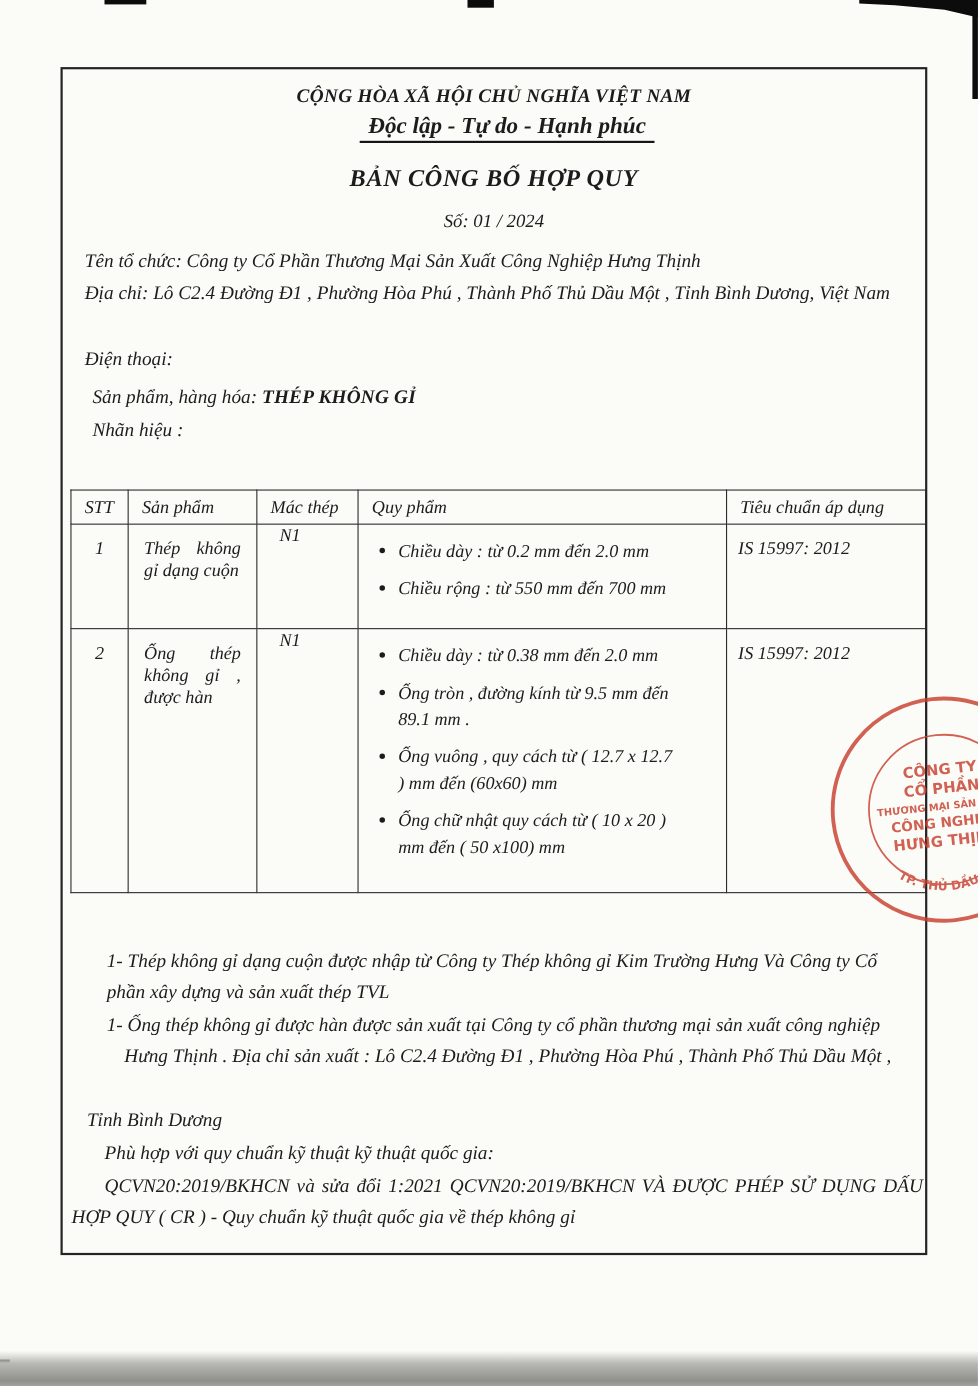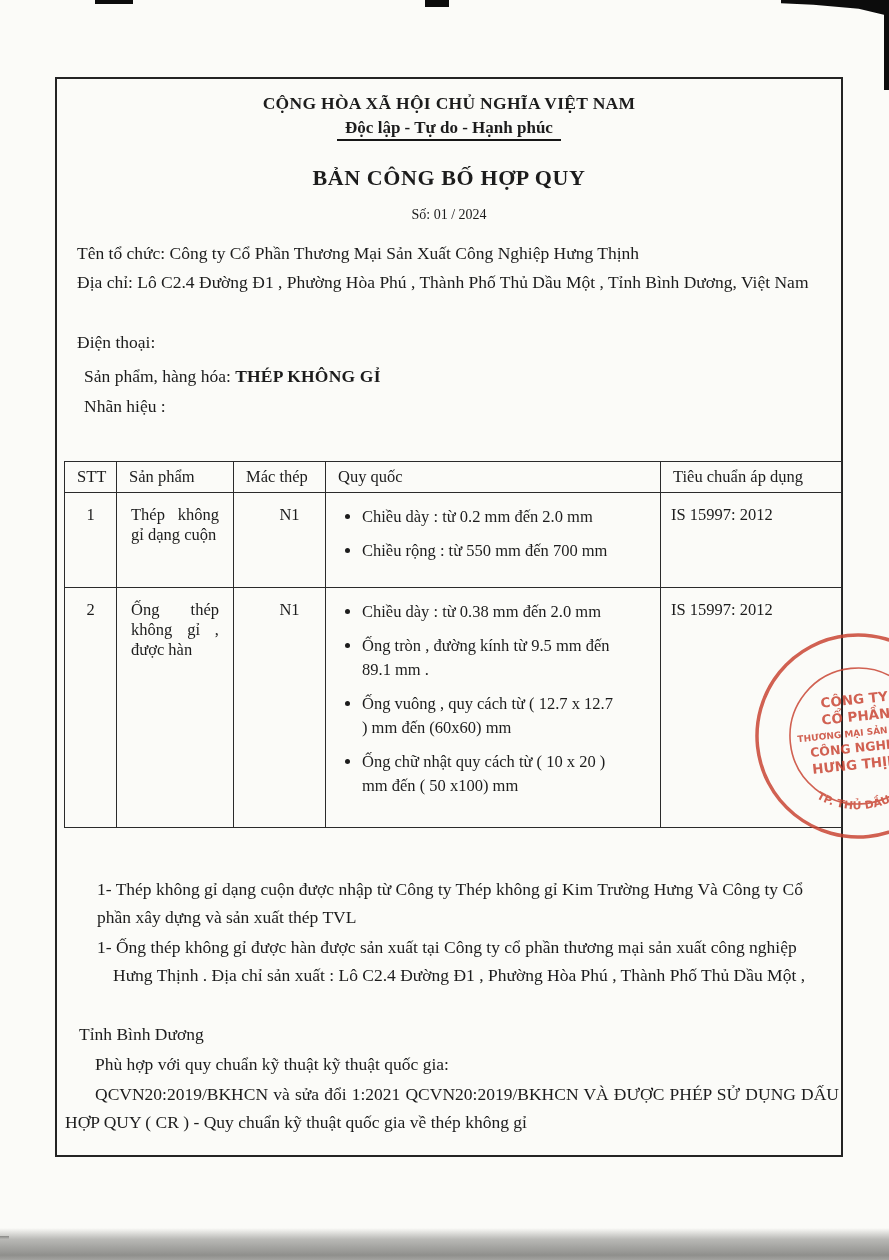--- a/index.html
+++ b/index.html
@@ -13,30 +13,30 @@
   .art-top-1 { left:95px; top:0; width:38px; height:4px; }
   .art-top-2 { left:425px; top:0; width:24px; height:7px; }
   .art-top-right { right:0; top:0; width:108px; height:16px;
     clip-path:polygon(0 0,100% 0,100% 100%,72% 55%,30% 30%,0 20%); }
   .art-right-strip { right:0; top:0; width:5px; height:90px; }
   .art-bottom-dot { left:0; top:1236px; width:9px; height:16px; }
   .bottom-band { position:absolute; left:0; bottom:0; width:100%; height:32px;
     background:linear-gradient(to bottom, rgba(190,190,187,0) 0%, #b9b9b6 35%, #8f8f8c 85%, #a3a3a0 100%); }
 
   
-  .frame { position:absolute; left:55px; top:77px; width:784px; height:1076px;
-    border:2px solid #242424; }
+  .frame { position:absolute; left:55px; top:61px; width:784px; height:1076px;
+    border:2px solid #242424;font-style:italic; }
   .abs { position:absolute; }
   .center { width:100%; text-align:center; }
 
   .nat-title { top:14px; font-size:17.5px; font-weight:bold; letter-spacing:.3px; }
-  .motto { top:39px; font-size:17px; font-weight:bold; }
+  .motto { top:39px; font-size:21px; font-weight:bold;margin-left:12px; }
   .motto span { border-bottom:2px solid #161616; padding:0 8px 2px; }
   .doc-title { top:86px; font-size:22px; font-weight:bold; letter-spacing:.6px; }
-  .doc-no { top:128px; font-size:14px; }
+  .doc-no { top:128px; font-size:17px; }
 
   .para { font-size:17.5px; line-height:1.55; }
   .p-org   { left:20px; top:161px; width:745px; }
   .p-addr  { left:20px; top:190px; width:748px; }
   .p-phone { left:20px; top:250px; }
   .p-prod  { left:27px; top:284px; }
   .p-prod b { letter-spacing:.2px; }
   .p-brand { left:27px; top:314px; }
   .p-intro { left:27px; top:344px; }
 
@@ -44,21 +44,21 @@
   .tbl-wrap { left:7px; top:382px; width:777px; }
   table { border-collapse:collapse; width:777px; table-layout:fixed;
     font-size:16.5px; }
   td,th { border:1.7px solid #2b2b2b; vertical-align:top; text-align:left;
     font-weight:normal; padding:8px 10px; }
   th { height:22px; vertical-align:middle; padding:4px 12px;margin-left:32px; }
   .c-stt { width:52px; } .c-sp { width:117px; } .c-mt { width:92px; }
   .c-qc { width:335px; } .c-tc { width:181px; }
   td.stt { text-align:center; padding-top:12px; }
   td.sp  { text-align:justify; padding:12px 14px; }
-  td.mt  { padding:12px 0 0 20px;text-align:center; }
+  td.mt  { padding:0 0 0 20px; }
   td.tc  { padding:12px 8px 0 10px; }
   .qc-list { margin:4px 0 0 26px; padding:0; width:255px; }
   .qc-list li { margin-bottom:10px; line-height:1.45; }
 
   .note { font-size:17.5px; line-height:1.6; }
   .n1 { left:40px; top:796px; width:724px; }
   .n2 { left:40px; top:854px; width:726px; padding-left:16px; text-indent:-16px; box-sizing:border-box; }
   .n-prov { left:22px; top:941px; }
   .n-intro { left:38px; top:971px; }
   .n-detail { left:8px; top:1001px; width:774px; text-align:justify; text-indent:30px; }
@@ -105,21 +105,21 @@
             <col class="c-sp">
             <col class="c-mt">
             <col class="c-qc">
             <col class="c-tc">
         </colgroup>
         <tbody>
             <tr>
           <th>STT</th>
           <th>Sản phẩm</th>
           <th>Mác thép</th>
-          <th>Quy quốc</th>
+          <th>Quy phẩm</th>
           <th>Tiêu chuẩn áp dụng</th>
         </tr>
         <tr style="height:95px;">
           <td class="stt">1</td>
           <td class="sp">Thép không gỉ dạng cuộn</td>
           <td class="mt">N1</td>
           <td>
             <ul class="qc-list">
               <li>Chiều dày : từ 0.2 mm đến 2.0 mm</li>
               <li>Chiều rộng : từ 550 mm đến 700 mm</li>

